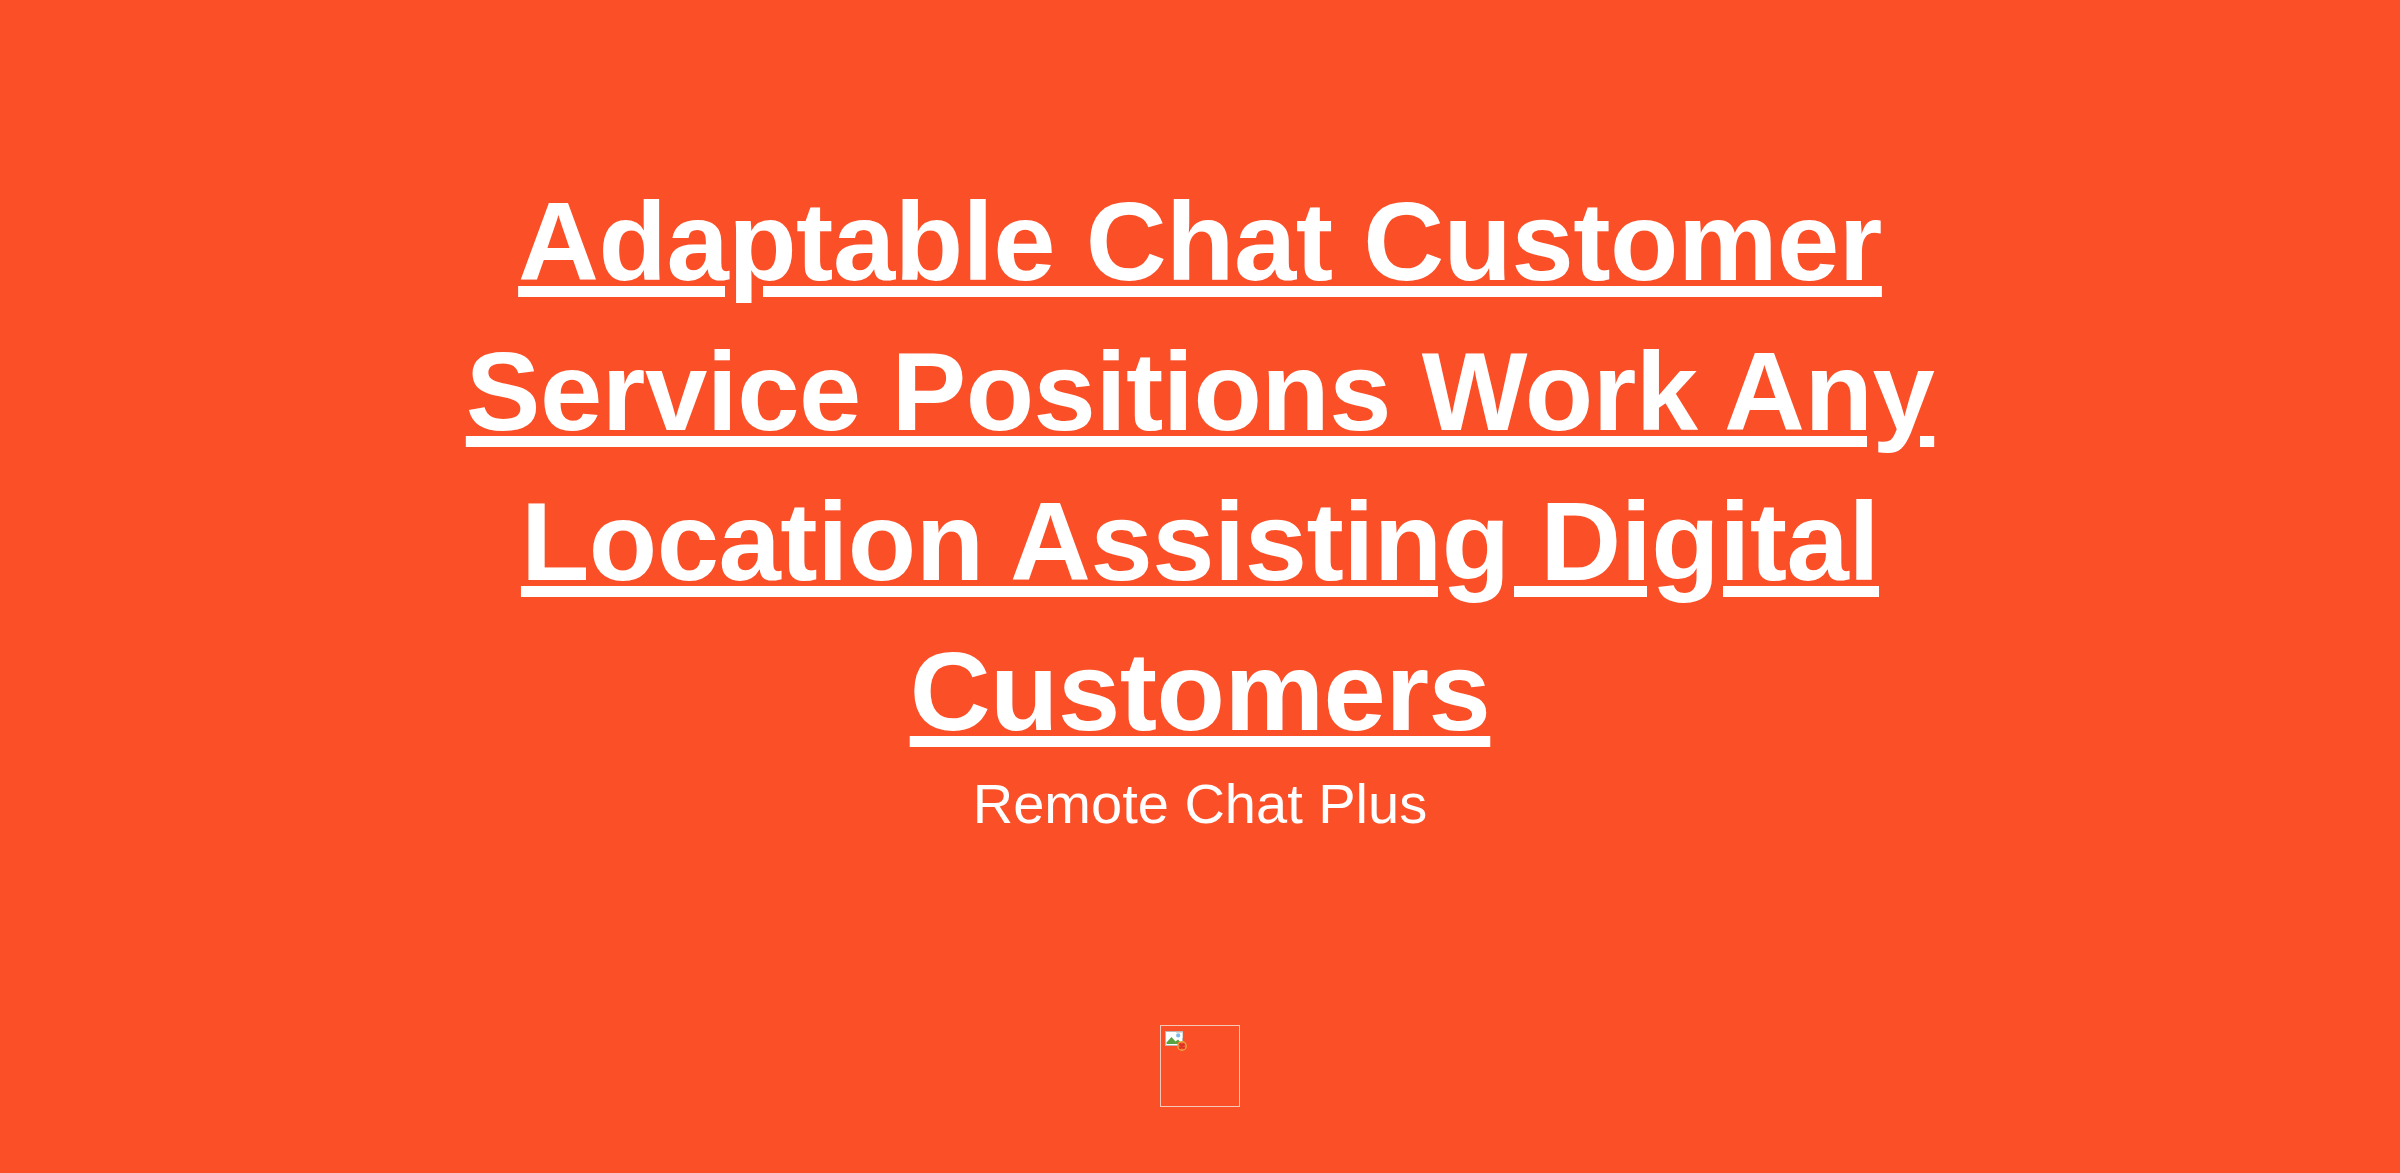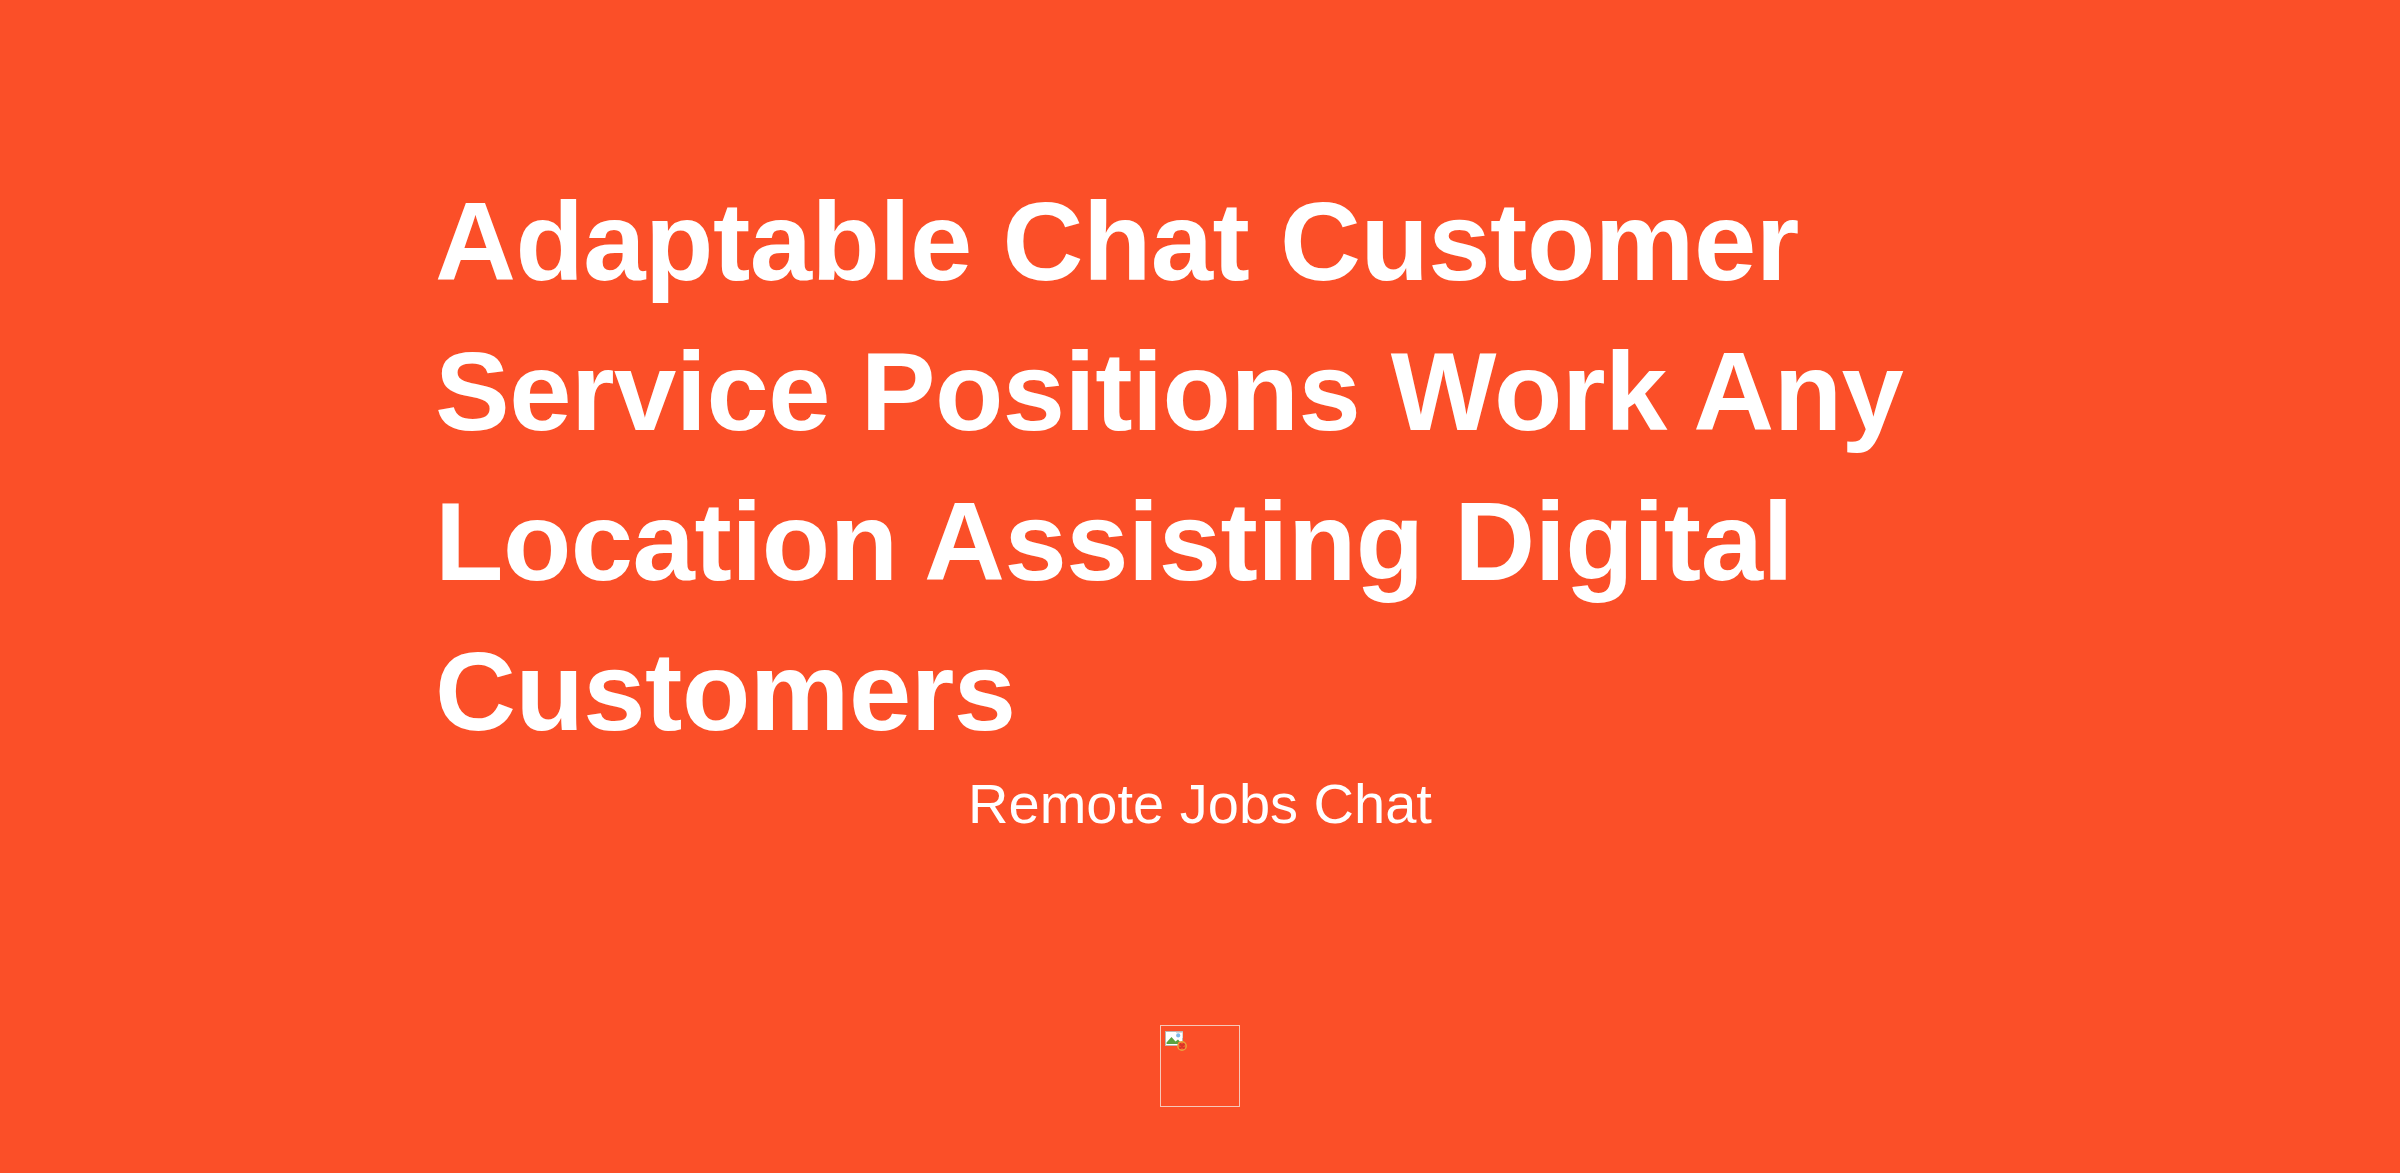--- a/index.html
+++ b/index.html
@@ -23,29 +23,31 @@
     box-sizing: border-box;
     display: flex;
     flex-direction: column;
     align-items: center;
   }
 
   .hero-title {
     width: 1530px;
     margin: 0;
     padding: 0;
+    text-align: center;
     color: #ffffff;
     font-size: 112px;
     line-height: 150px;
     font-weight: 700;
     letter-spacing: -0.5px;
     position: absolute;
     top: 167px;
     left: 50%;
     transform: translateX(-50%);
+    text-decoration: underline;
   }
 
   .hero-subtitle {
     margin: 0;
     padding: 0;
     text-align: center;
     color: #ffffff;
     font-size: 56px;
     line-height: 72px;
     font-weight: 400;
@@ -85,21 +87,21 @@
     display: block;
   }
 </style>
 </head>
 <body>
 
 <div class="page">
 
   <h1 class="hero-title">Adaptable Chat Customer Service Positions Work Any Location Assisting Digital Customers</h1>
 
-  <p class="hero-subtitle">Remote Jobs Chat</p>
+  <p class="hero-subtitle">Remote Chat Plus</p>
 
   <div class="hero-image-slot">
     <span class="broken-image">
       <svg class="broken-image-glyph" viewBox="0 0 22 22">
         <rect x="0.5" y="1.5" width="17" height="14" fill="#ffffff" stroke="#b8b8b8" stroke-width="1"></rect>
         <path d="M1.5 12.5 L6.5 7 L10.5 11.5 L13 9.5 L17 14 L1.5 14 Z" fill="#5aa341"></path>
         <circle cx="13.2" cy="5.4" r="2.1" fill="#7fb9e8"></circle>
         <path d="M11 2.5 L17.5 2.5 L17.5 8" fill="none" stroke="#d8d8d8" stroke-width="1"></path>
         <path d="M13 12 L21 12 L21 20 L13 20 Z" fill="#fb4f28"></path>
         <path d="M14.5 13.5 L19.5 18.5 M19.5 13.5 L14.5 18.5" stroke="#d9342b" stroke-width="2.2" stroke-linecap="round" fill="none"></path>

